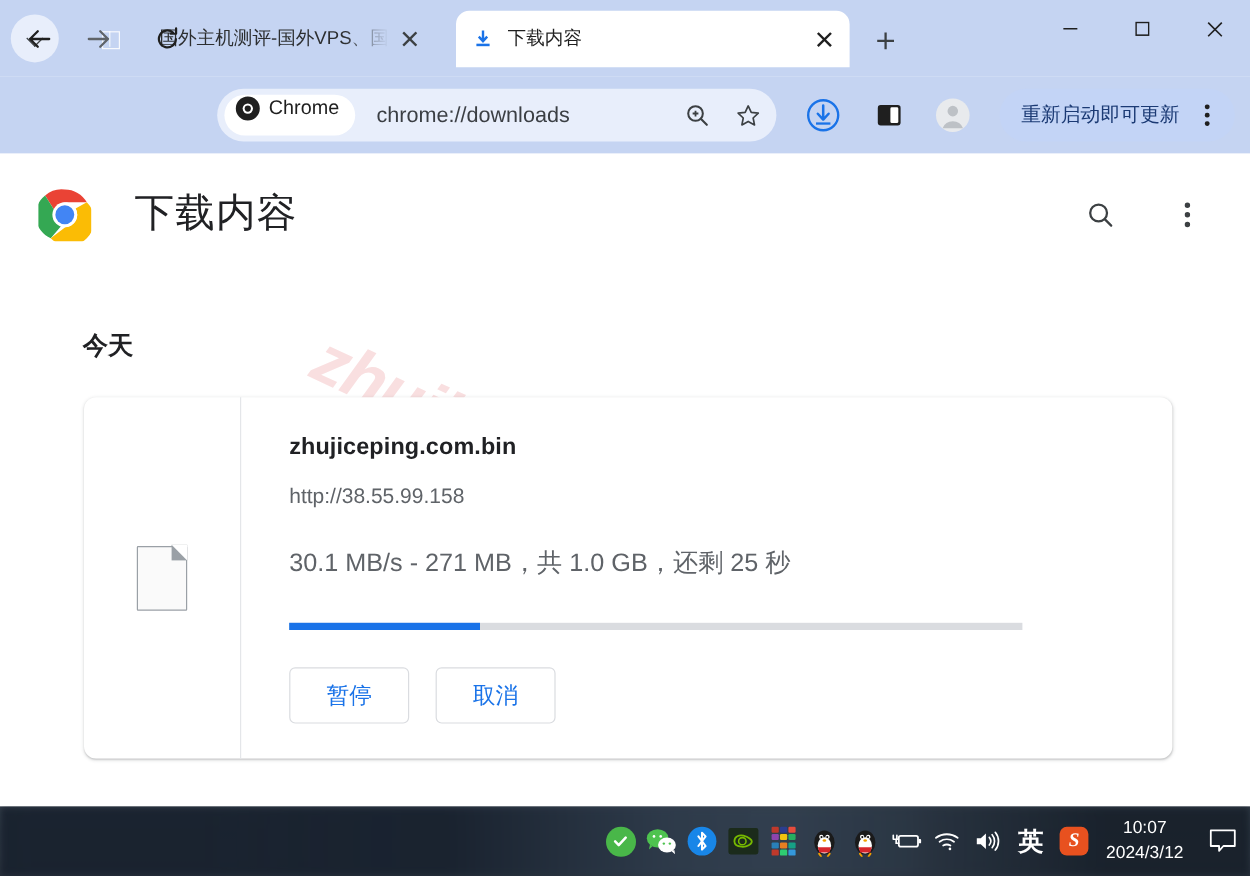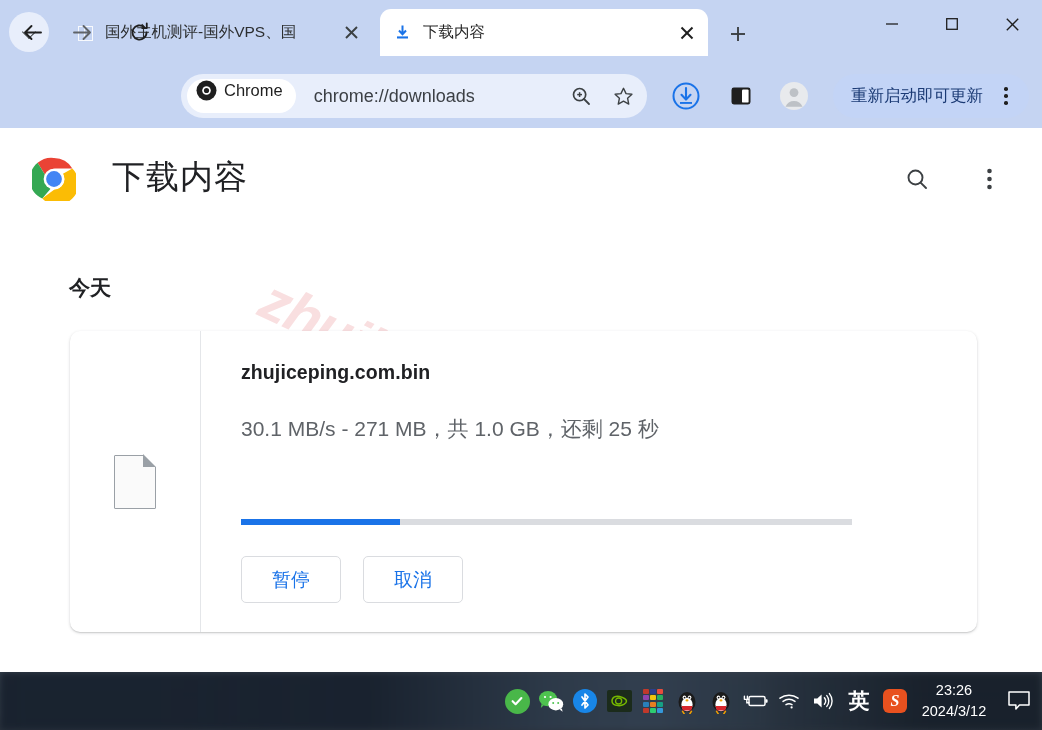--- a/index.html
+++ b/index.html
@@ -31,21 +31,21 @@
     transform: rotate(45deg);
   }
 
   .tab {
     position: absolute; top: 9px; height: 47px;
     border-radius: 11px 11px 0 0;
     display: flex; align-items: center;
     padding: 0 8px 0 14px;
     cursor: pointer;
   }
-  .tab.inactive { left: 62px; width: 310px; background: transparent; }
+  .tab.inactive { left: 52px; width: 310px; background: transparent; text-align: right; }
   .tab.active { left: 380px; width: 328px; background: #ffffff; }
   .tab .favicon {
     width: 17px; height: 17px; flex: 0 0 17px; margin-right: 12px;
     position: relative;
   }
   .favicon-seal {
     width: 17px; height: 17px; background: #c7161d; border-radius: 1px;
     position: relative; overflow: hidden;
   }
   .favicon-seal::before {
@@ -441,20 +441,21 @@
   <div class="daylabel">今天</div>
 
   <div class="watermark">zhujiceping.com</div>
 
   <div class="dcard">
     <div class="dcard-icon">
       <span class="fileglyph"></span>
     </div>
     <div class="dcard-body">
       <div><span class="dfile">zhujiceping.com.bin</span></div>
+      <div><span class="durl">http://38.55.99.158</span></div>
       <div class="dstatus">30.1 MB/s - 271 MB，共 1.0 GB，还剩 25 秒</div>
 
       <div class="progress-track">
         <div class="progress-fill" style="width: 26%; background: rgb(26, 115, 232);"></div>
       </div>
 
       <div class="dbtns">
         <button class="dbtn">暂停</button>
         <button class="dbtn">取消</button>
       </div>
@@ -581,21 +582,21 @@
 
       <div class="trayicon" style="width:38px">
         <span class="ic-ime">英</span>
       </div>
 
       <div class="trayicon">
         <span class="ic-sogou">S</span>
       </div>
 
       <div class="clock">
-        <span>23:26</span>
+        <span>10:07</span>
         <span>2024/3/12</span>
       </div>
 
       <div class="notif">
         <svg width="26" height="24" viewBox="0 0 26 24" aria-hidden="true">
           <path d="M3 3 h20 v13 h-9.5 l-3.6 4 v-4 H3 z" fill="none" stroke="#fff" stroke-width="1.5" stroke-linejoin="round"></path>
         </svg>
       </div>
 
     </div>

